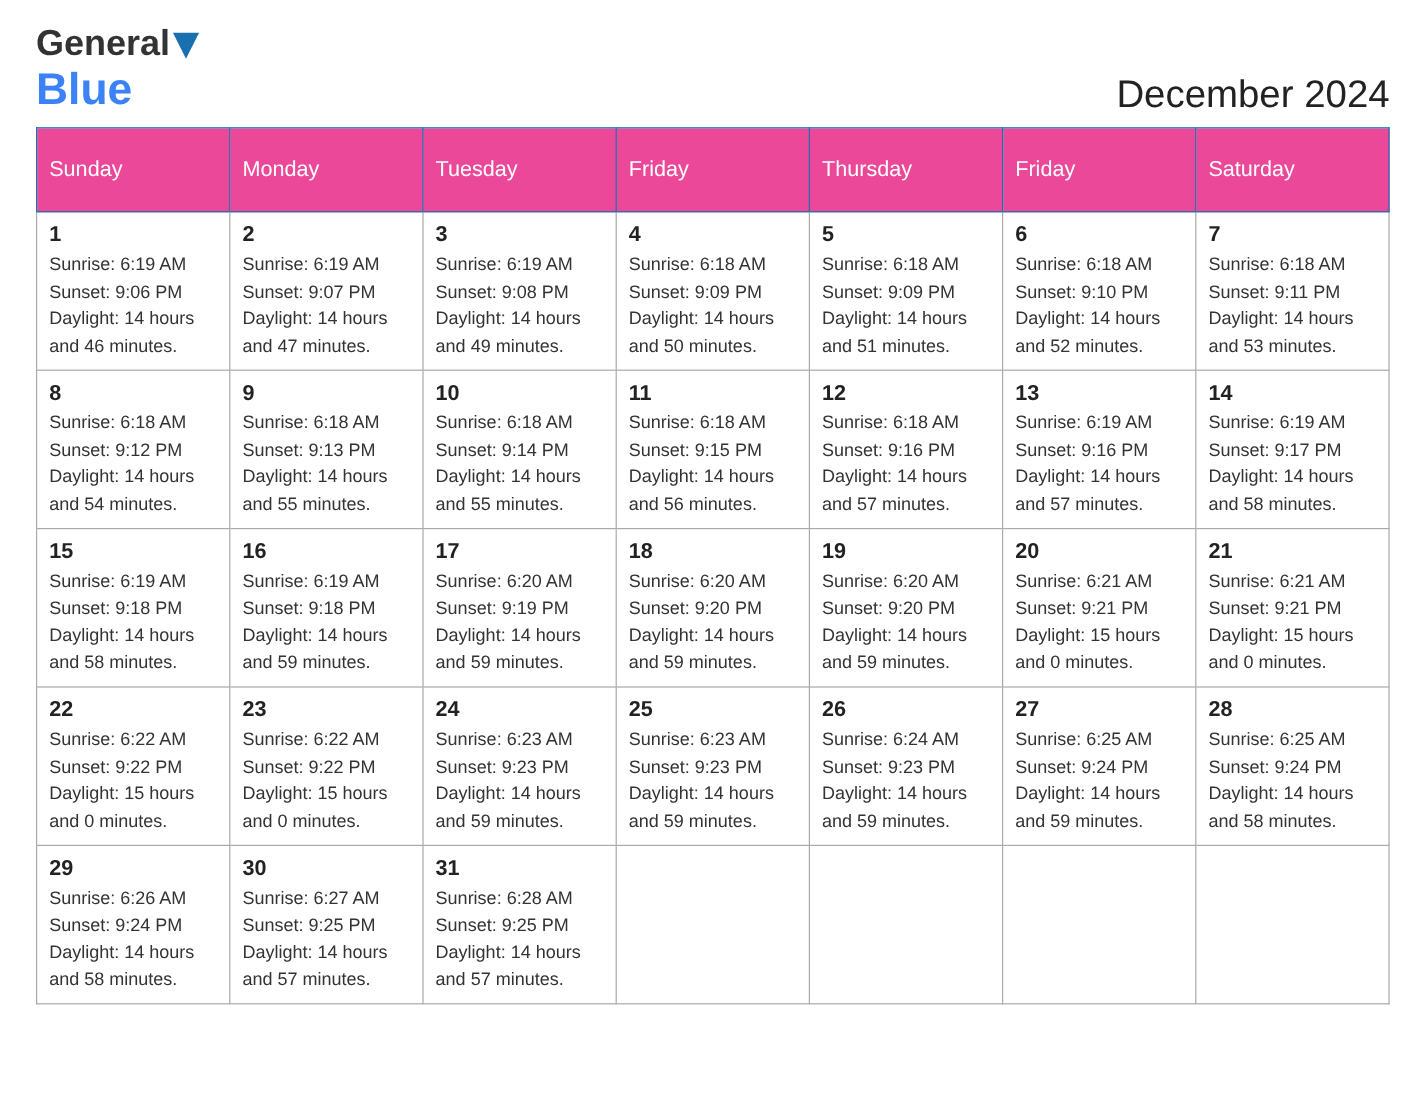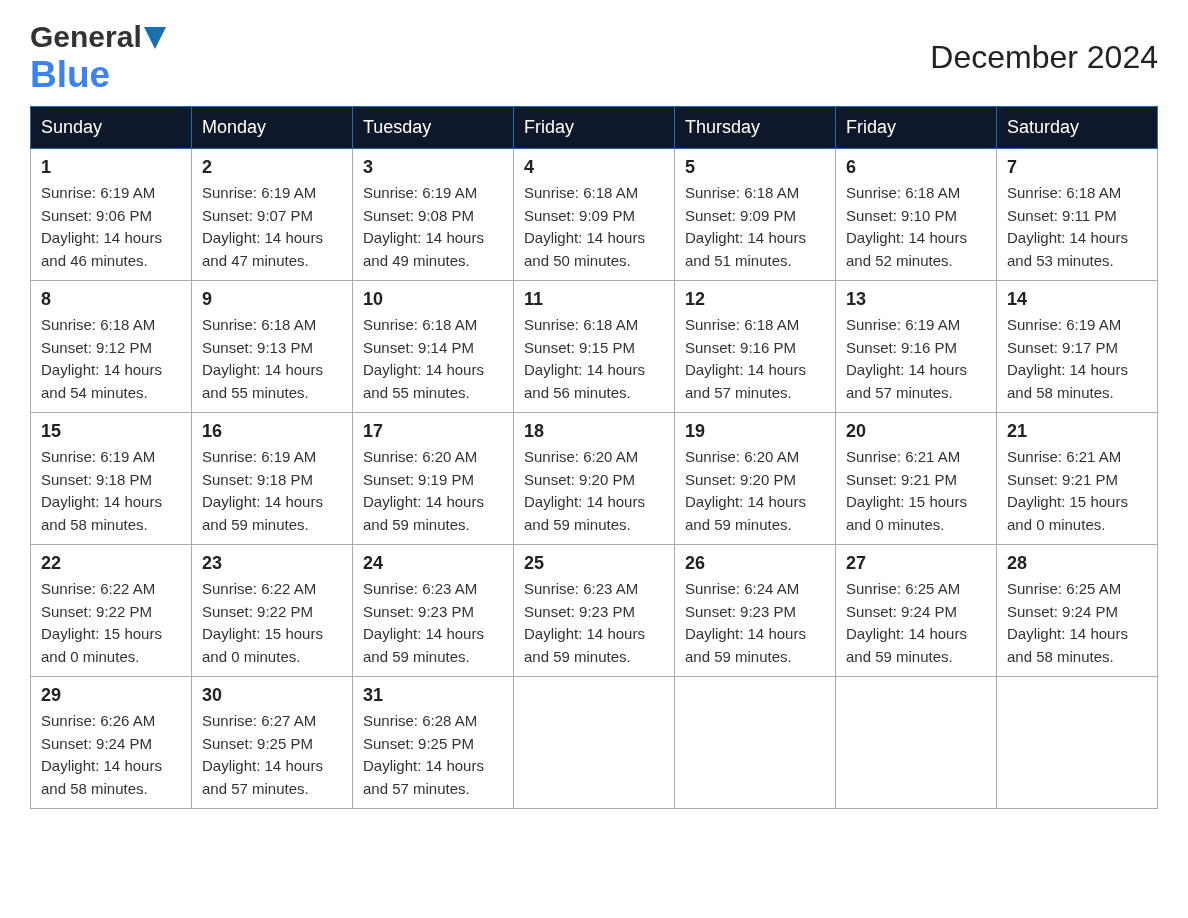--- a/index.html
+++ b/index.html
@@ -6,21 +6,21 @@
     body {
       font-family: Arial, sans-serif;
       background: #fff;
       color: #333;
       width: 1188px;
       min-height: 918px;
       padding: 20px 30px;
     }
     .header {
       display: flex;
-      align-items: center;
+      align-items: flex-end;
       justify-content: space-between;
       margin-bottom: 10px;
     }
     .title-section {
       text-align: right;
     }
     .month-title {
       font-size: 32px;
       font-weight: normal;
       color: #222;
@@ -30,23 +30,23 @@
       font-size: 22px;
       color: #444;
       margin-top: 4px;
     }
     .calendar {
       width: 100%;
       border-collapse: collapse;
       margin-top: 10px;
     }
     .calendar th {
-      background: #0f172a;
+      background: #ec4899;
       color: #fff;
-      padding: 10px 10px;
+      padding: 24px 10px;
       font-size: 18px;
       font-weight: normal;
       text-align: left;
       border: 1px solid #1a6faf;
     }
     .calendar td {
       border: 1px solid #aaa;
       vertical-align: top;
       padding: 8px 10px;
       width: 14.28%;

